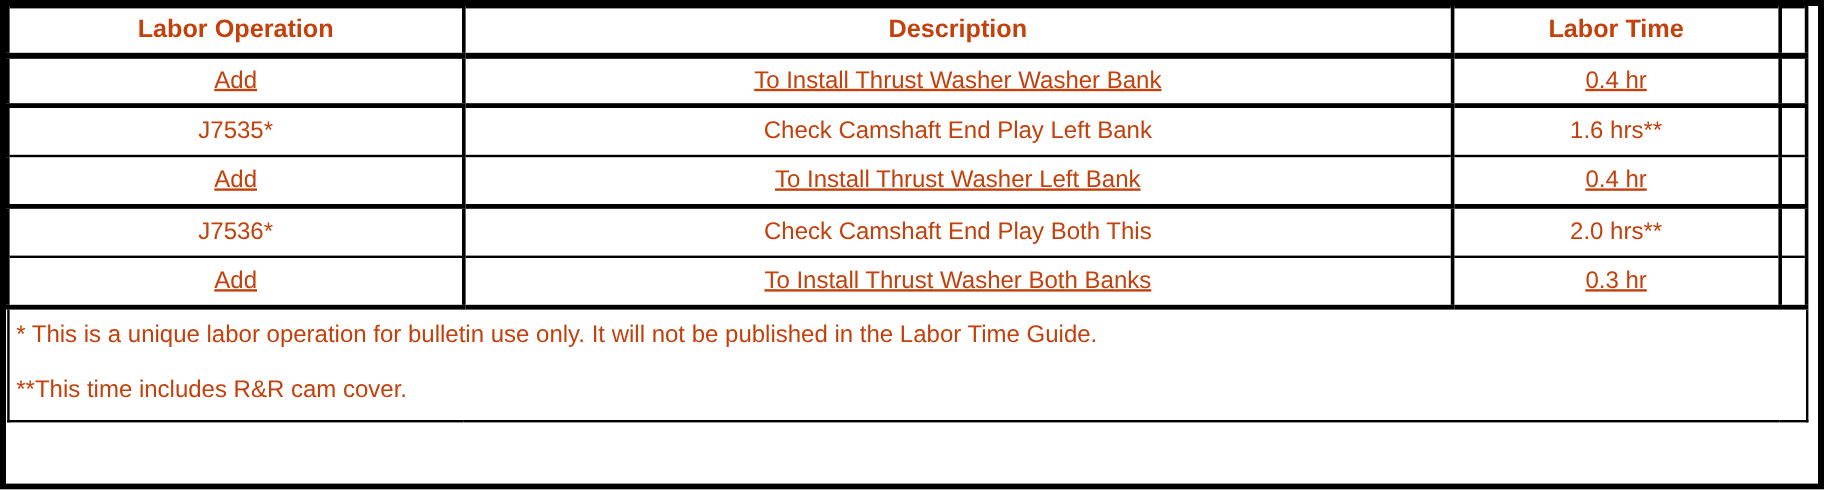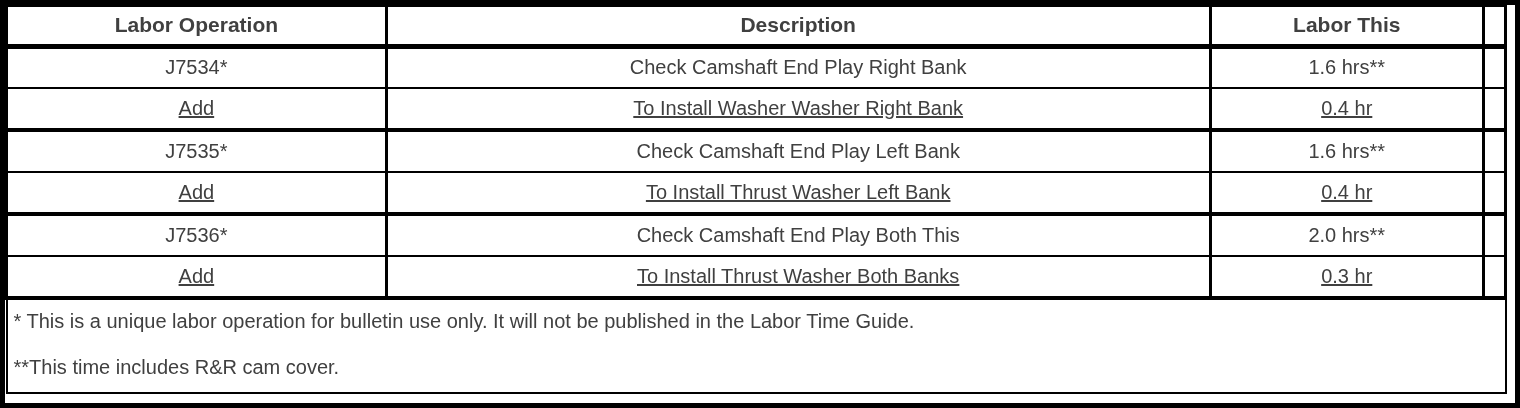--- a/index.html
+++ b/index.html
@@ -8,21 +8,21 @@
     background: #ffffff;
   }
   .page {
     position: relative;
     width: 1520px;
     height: 408px;
     box-sizing: border-box;
     border: 5px solid #000000;
     background: #ffffff;
     font-family: "Liberation Sans", "DejaVu Sans", sans-serif;
-    color: #404040;
+    color: #c2410c;
   }
   table.labor {
     border-collapse: collapse;
     table-layout: fixed;
     width: calc(100% - 8px);   
     margin: 0;
     border: 2px solid #000000;
   }
   col.c-op   { width: 378px; }
   col.c-desc { width: 820px; }
@@ -71,33 +71,27 @@
     <colgroup>
       <col class="c-op">
         <col class="c-desc">
         <col class="c-time">
         <col class="c-sp">
     </colgroup>
     <tbody>
       <tr class="head">
         <th>Labor Operation</th>
         <th>Description</th>
-        <th>Labor This</th>
+        <th>Labor Time</th>
         <th></th>
       </tr>
 
-      <tr class="row r-thin">
-        <td>J7534*</td>
-        <td>Check Camshaft End Play Right Bank</td>
-        <td>1.6 hrs**</td>
-        <td></td>
-      </tr>
       <tr class="row r-thick">
         <td>Add</td>
-        <td>To Install Washer Washer Right Bank</td>
+        <td>To Install Thrust Washer Washer Bank</td>
         <td>0.4 hr</td>
         <td></td>
       </tr>
 
       <tr class="row r-thin">
         <td>J7535*</td>
         <td>Check Camshaft End Play Left Bank</td>
         <td>1.6 hrs**</td>
         <td></td>
       </tr>

